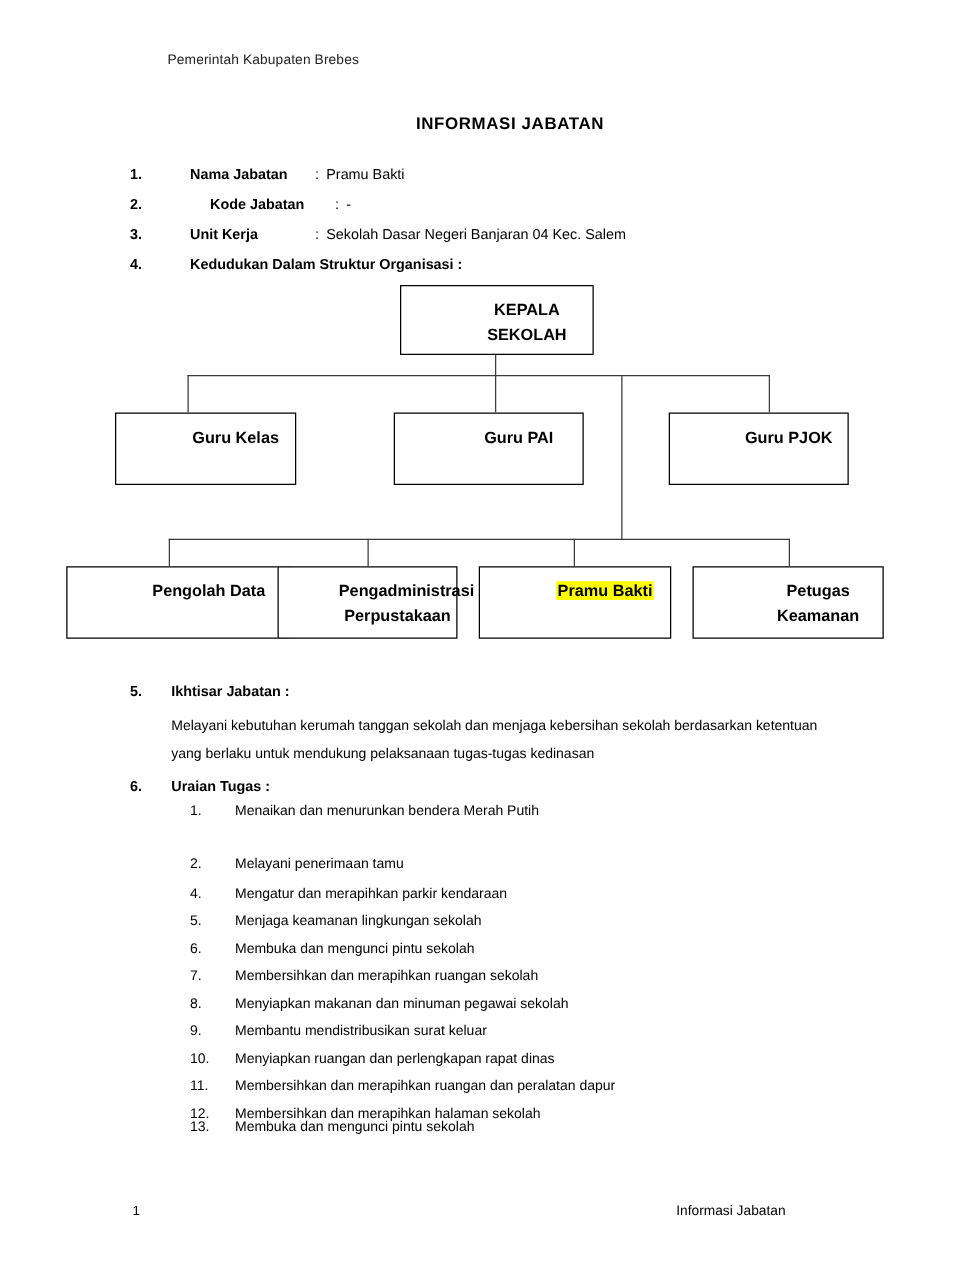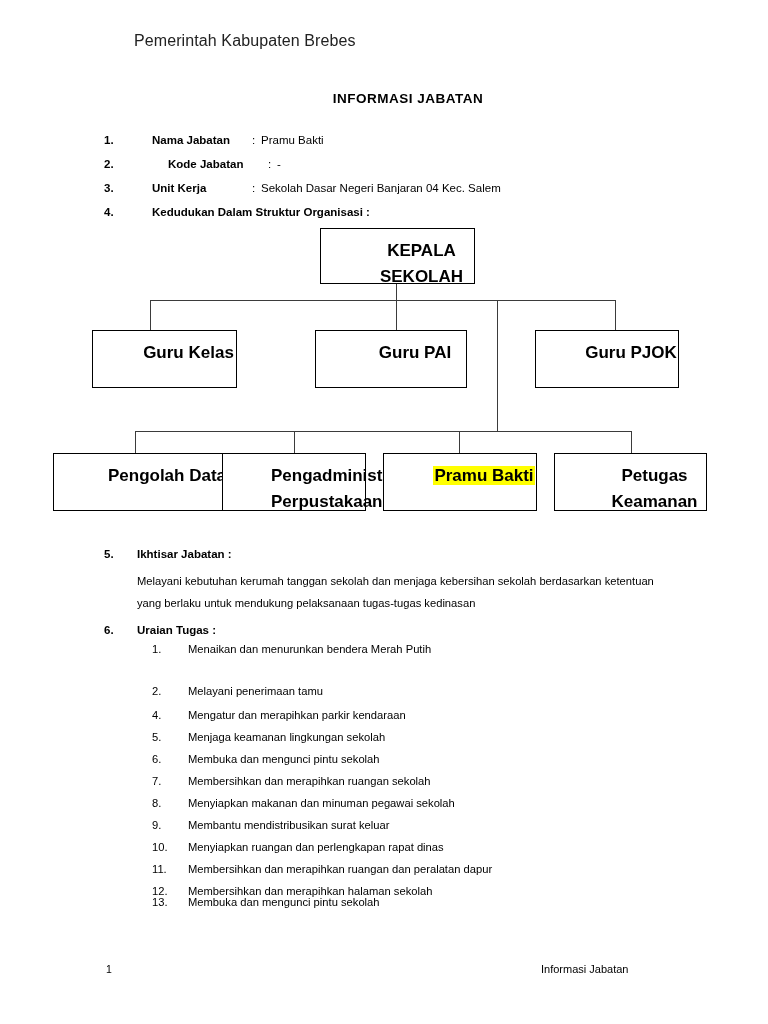--- a/index.html
+++ b/index.html
@@ -16,22 +16,22 @@
     width: 768px;
     height: 1024px;
     background: #ffffff;
     overflow: hidden;
   }
 
   
   .doc-header {
     position: absolute;
     left: 104px;
-    top: 32px;
-    font-size: 16px;
+    top: 42px;
+    font-size: 11px;
     letter-spacing: 0.1px;
     color: #222;
     padding-left: 30px;
   }
 
   .doc-title {
     position: absolute;
     left: 0;
     top: 91px;
     width: 768px;
@@ -78,21 +78,21 @@
     top: 0;
     width: 768px;
     height: 1024px;
     pointer-events: none;
   }
   .node {
     position: absolute;
     border: 1.3px solid #000000;
     background: #ffffff;
     box-sizing: border-box;
-    font-size: 17px;
+    font-size: 13px;
     font-weight: bold;
     text-align: center;
     padding-top: 9px;
     line-height: 1.55;
     padding-left: 48px;
   }
   .node .hl {
     background: #FFFF00;
     padding: 0 1px;
   }

